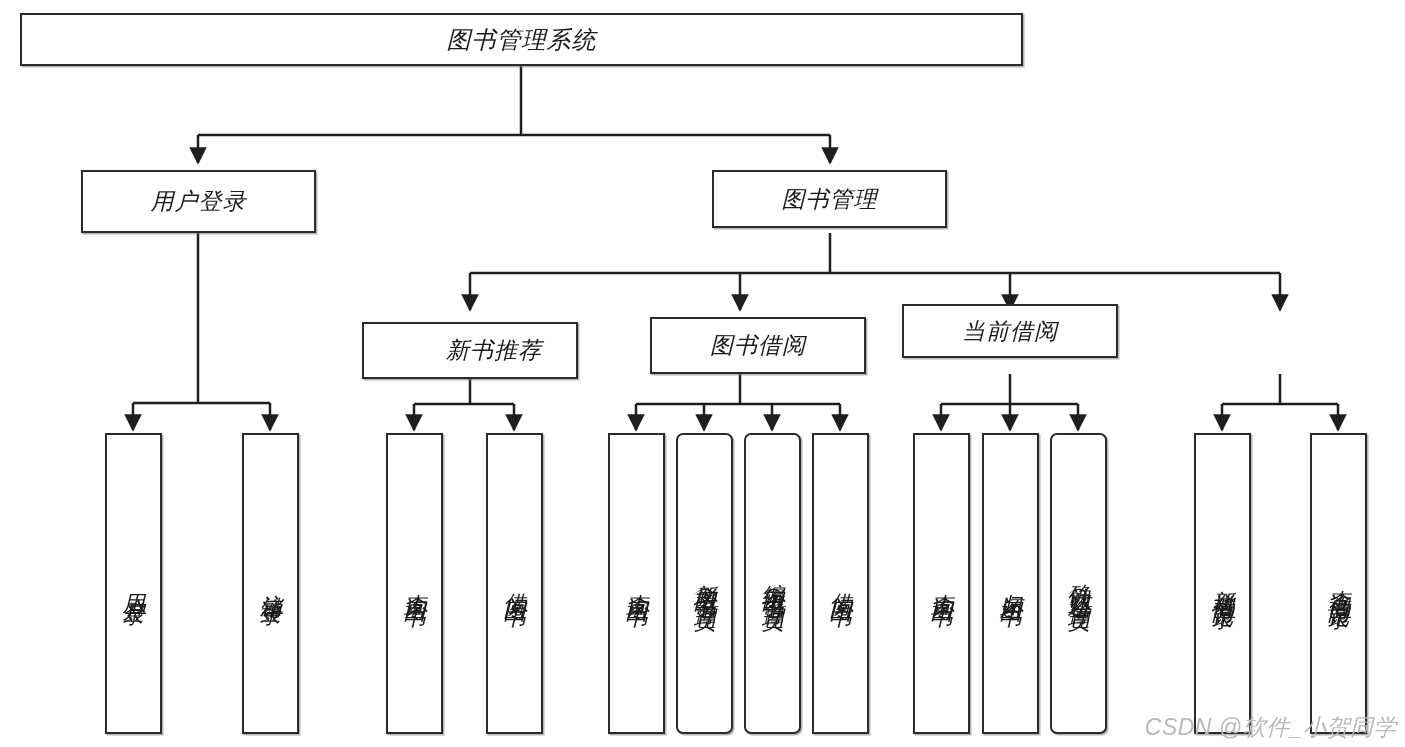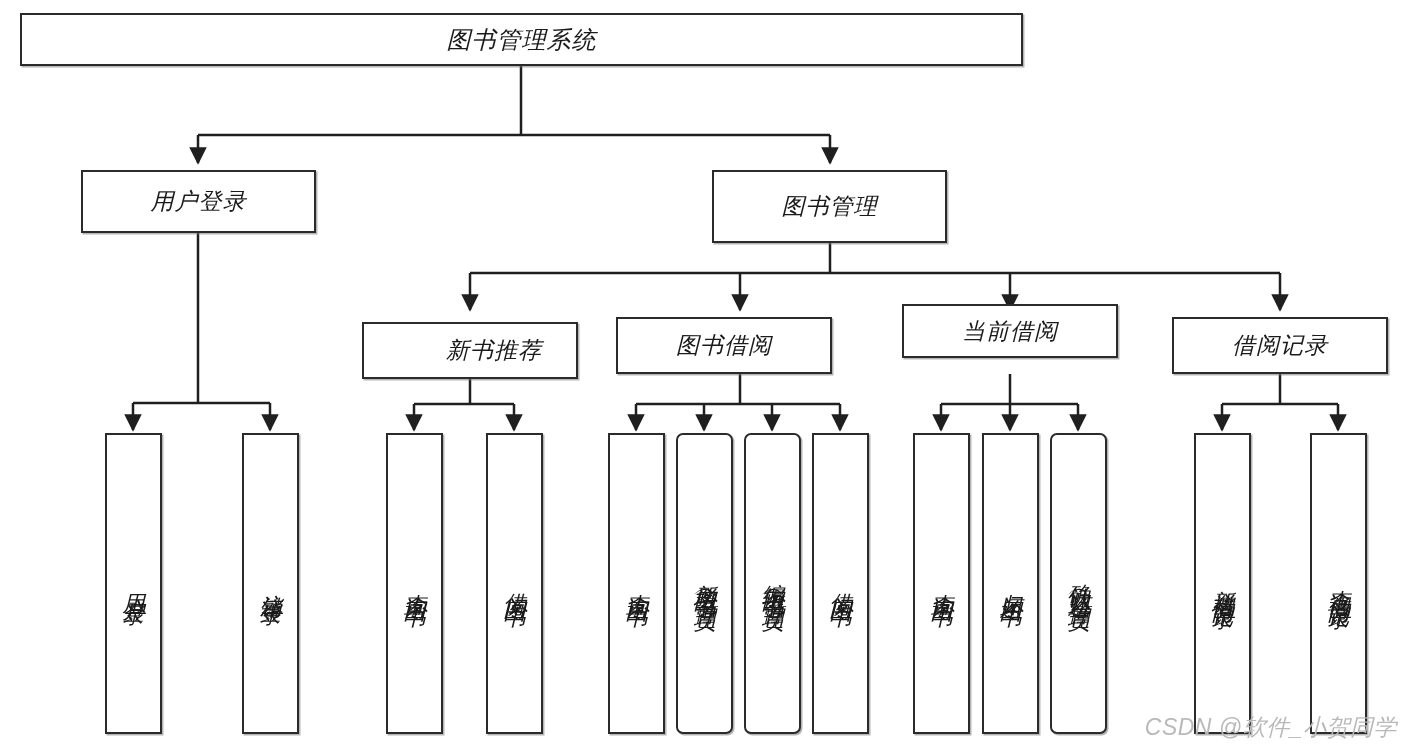--- a/index.html
+++ b/index.html
@@ -125,35 +125,32 @@
     </g>
   </svg>
 
   <div class="node h root" style="left:20px;top:13px;width:1003px;height:53px;">
     <span class="lbl">图书管理系统</span>
   </div>
 
   <div class="node h" style="left:81px;top:170px;width:235px;height:63px;">
     <span class="lbl">用户登录</span>
   </div>
-  <div class="node h" style="left:712px;top:170px;width:235px;height:73px;">
+  <div class="node h" style="left:712px;top:170px;width:235px;height:58px;">
     <span class="lbl">图书管理</span>
   </div>
 
   <div class="node h" style="left:362px;top:322px;width:216px;height:57px;padding-left:48px;">
     <span class="lbl">新书推荐</span>
   </div>
-  <div class="node h" style="left:616px;top:317px;width:216px;height:57px;">
+  <div class="node h" style="left:650px;top:317px;width:216px;height:57px;">
     <span class="lbl">图书借阅</span>
   </div>
   <div class="node h" style="left:902px;top:304px;width:216px;height:54px;">
     <span class="lbl">当前借阅</span>
-  </div>
-  <div class="node h" style="left:1172px;top:317px;width:216px;height:57px;">
-    <span class="lbl">借阅记录</span>
   </div>
 
   <div class="node v" style="left:105px;top:433px;width:57px;height:301px;">
     <span class="lbl">用户登录</span>
   </div>
   <div class="node v" style="left:242px;top:433px;width:57px;height:301px;">
     <span class="lbl">注销登录</span>
   </div>
 
   <div class="node v" style="left:386px;top:433px;width:57px;height:301px;">

